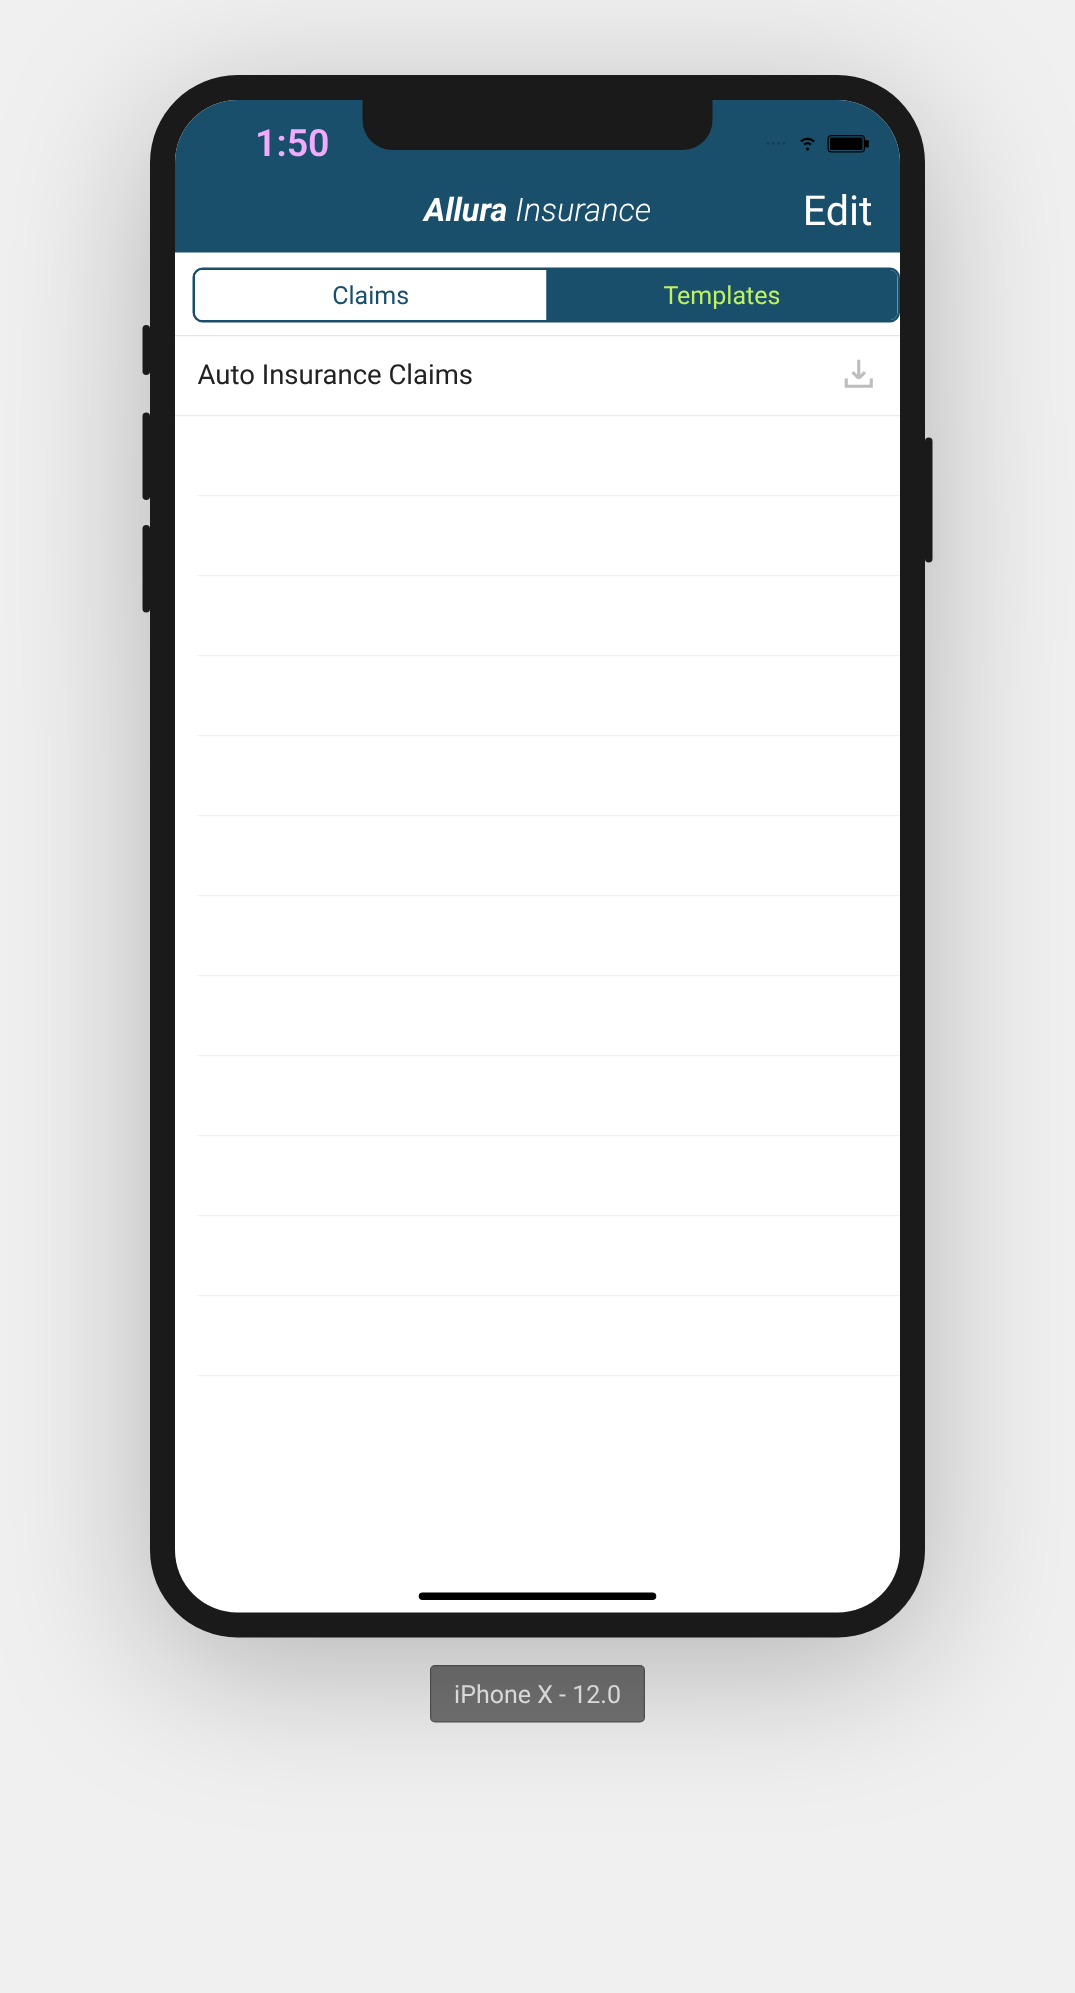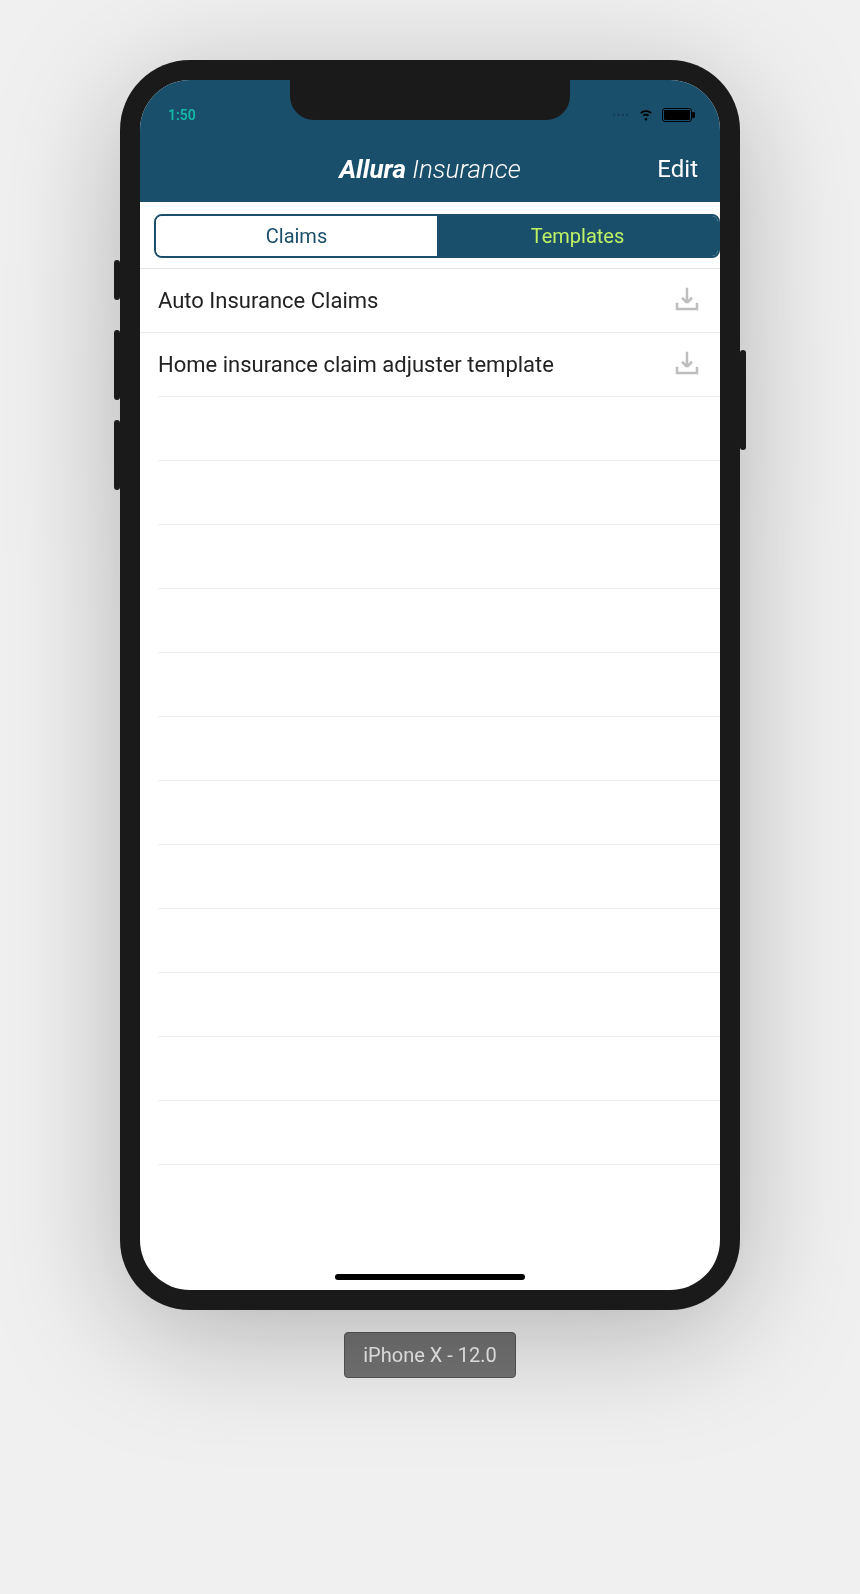--- a/index.html
+++ b/index.html
@@ -59,24 +59,25 @@
     .status-bar {
       height: 56px;
       background: #1a4f6b;
       display: flex;
       justify-content: space-between;
       align-items: center;
       padding: 0 28px;
       color: #000;
     }
     .status-time {
-      font-size: 14px;
+      font-size: 30px;
       font-weight: 600;
-      color: #14b8a6;
+      color: #f0abfc;
       margin-top: 14px;
+      margin-left: 36px;
     }
     .status-right {
       display: flex;
       align-items: center;
       gap: 6px;
       margin-top: 14px;
     }
     .dots { color: rgba(0,0,0,0.25); font-size: 10px; letter-spacing: 1px; }
     .wifi-icon svg { width: 20px; height: 20px; }
     .battery-icon { width: 30px; height: 14px; border: 1.5px solid #000; border-radius: 3px; position: relative; }
@@ -93,21 +94,21 @@
     .nav-title {
       color: #fff;
       font-size: 26px;
     }
     .nav-title .brand { font-weight: 700; font-style: italic; }
     .nav-title .sub { font-style: italic; font-weight: 300; }
     .edit-btn {
       position: absolute;
       right: 22px;
       color: #fff;
-      font-size: 24px;
+      font-size: 33px;
       font-weight: 400;
     }
     .seg-wrap {
       background: #fff;
       padding: 12px 0 10px 14px;
       border-bottom: 1px solid #e5e5e5;
     }
     .seg {
       display: flex;
       border: 2px solid #1a4f6b;
@@ -223,29 +224,20 @@
       <div class="list">
         <div class="row filled">
           <span class="row-label">Auto Insurance Claims</span>
           <span class="dl-icon">
             <svg width="30" height="30" viewBox="0 0 24 24" fill="none" stroke="#bdbdbd" stroke-width="2">
                 <path d="M12 3v12m0 0l-4-4m4 4l4-4"></path>
                 <path d="M4 15v5h16v-5"></path>
               </svg>
           </span>
         </div>
-        <div class="row filled" style="margin-left:18px; padding-left:0;">
-          <span class="row-label">Home insurance claim adjuster template</span>
-          <span class="dl-icon">
-            <svg width="30" height="30" viewBox="0 0 24 24" fill="none" stroke="#bdbdbd" stroke-width="2">
-                <path d="M12 3v12m0 0l-4-4m4 4l4-4"></path>
-                <path d="M4 15v5h16v-5"></path>
-              </svg>
-          </span>
-        </div>
         <div class="row empty">
             <span class="row-label">.</span>
           </div>
         <div class="row empty">
             <span class="row-label">.</span>
           </div>
         <div class="row empty">
             <span class="row-label">.</span>
           </div>
         <div class="row empty">

